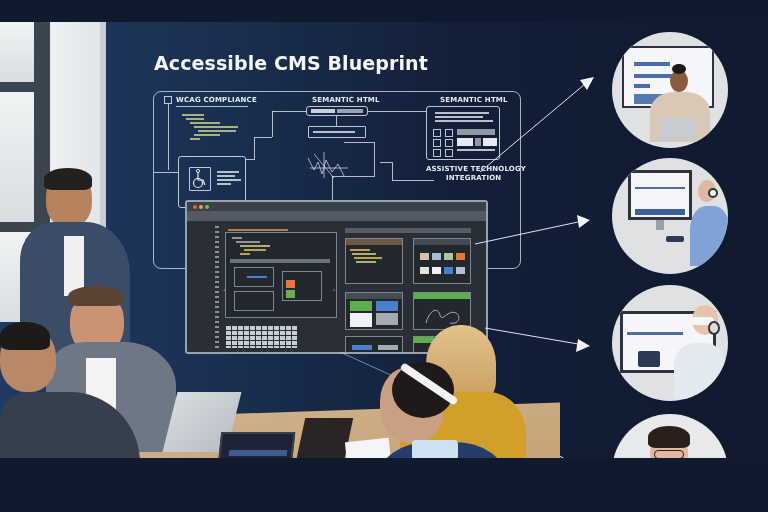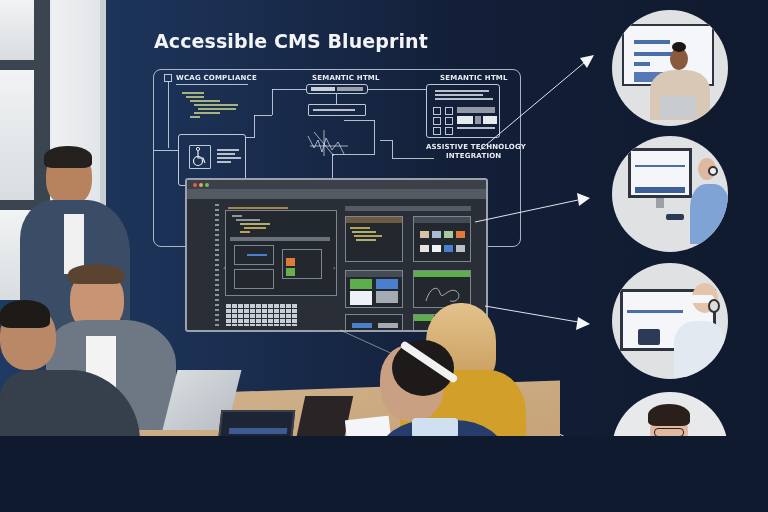--- a/index.html
+++ b/index.html
@@ -1,20 +1,20 @@
 <!DOCTYPE html>
 <html><head>
 <meta charset="utf-8">
 <style>
   * { box-sizing: border-box; margin: 0; padding: 0; }
   html, body { width: 768px; height: 512px; overflow: hidden; background: #101a2e; }
   body { font-family: "DejaVu Sans", sans-serif; position: relative; }
 
   .scene { position: absolute; inset: 0; width: 768px; height: 436px; overflow: hidden;
-    background: linear-gradient(90deg, #1f3a63 0%, #1a2e50 30%, #131f38 60%, #0f1a2e 100%); }
+    background: linear-gradient(90deg, #1f3a63 0%, #1a2e50 30%, #131f38 60%, #0f1a2e 100%); margin-top: 22px; }
 
   
   .window { position: absolute; left: 0; top: 0; width: 52px; height: 300px; background: #e8ecef; }
   .window .pane { position: absolute; left: 0; width: 34px; background: linear-gradient(180deg,#f1f3f4,#d9dde0); }
   .window .frame-v { position: absolute; left: 34px; top: 0; width: 16px; height: 300px; background: #3b4550; }
   .window .frame-h { position: absolute; left: 0; width: 50px; height: 10px; background: #3b4550; }
   .wall { position: absolute; left: 52px; top: 0; width: 52px; height: 300px; background: linear-gradient(90deg,#eef0f1,#e2e5e8); }
   .wall-edge { position: absolute; left: 100px; top: 0; width: 6px; height: 512px; background: #c9ced3; }
 
   

